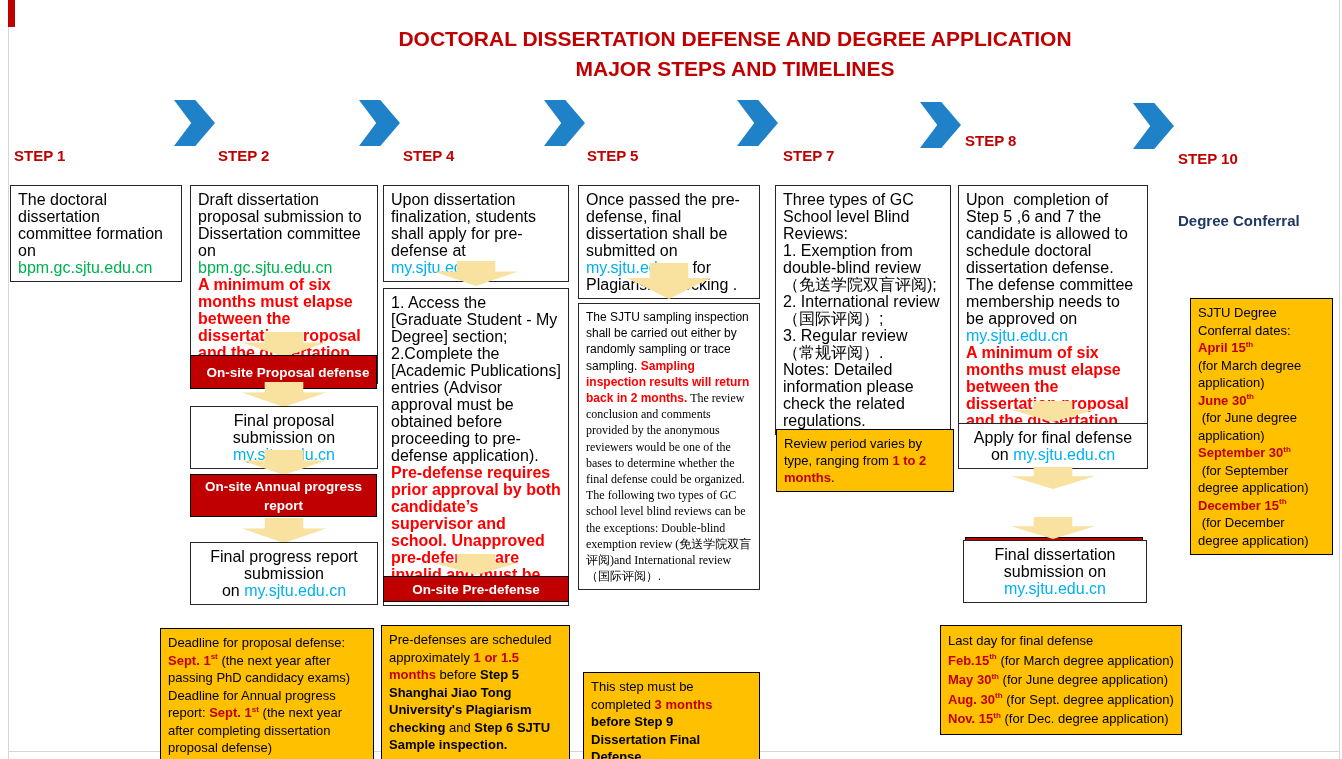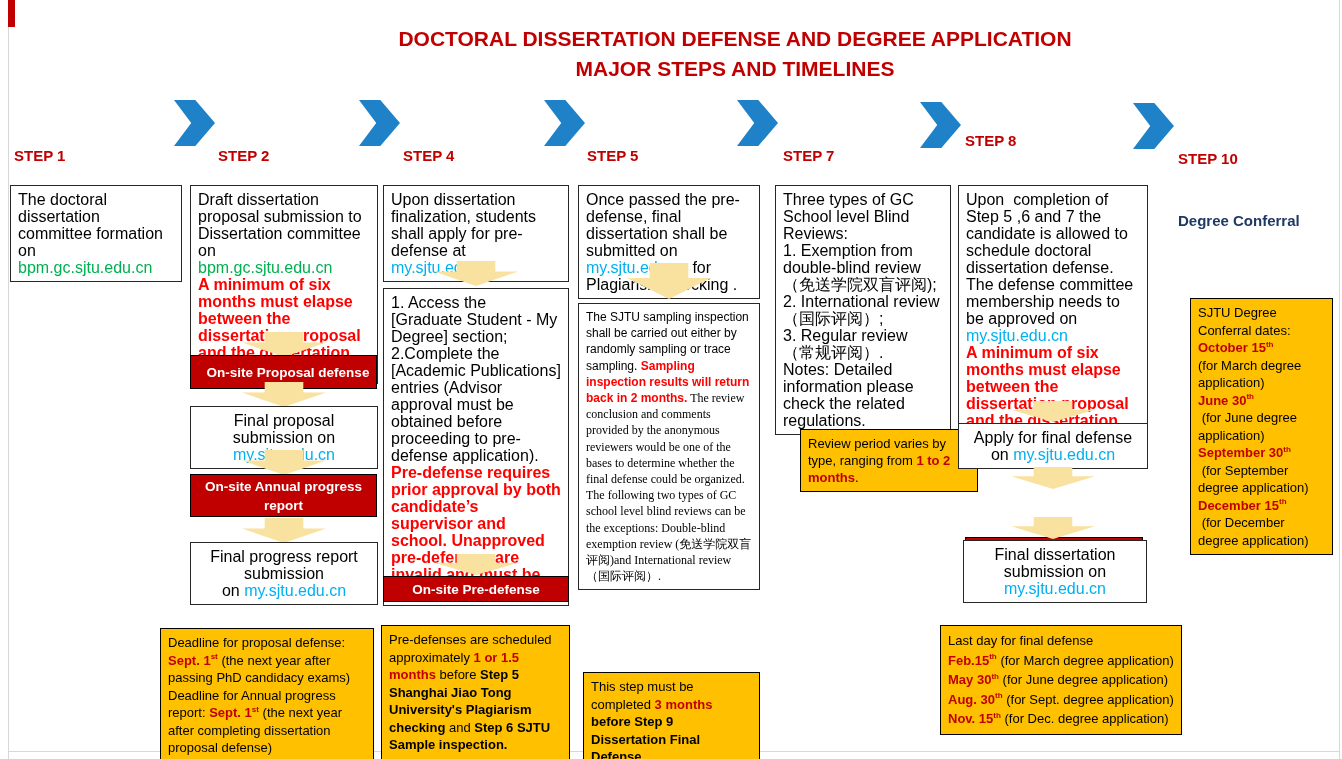--- a/index.html
+++ b/index.html
@@ -34,21 +34,21 @@
         font-size:13px;line-height:17.5px;white-space:pre-wrap;}
   
   .s-glink{color:#00B050;}
   .s-blink{color:#00B0F0;}
   .s-warn{color:#FF0000;font-weight:bold;}
   .s-red{color:#C00000;font-weight:bold;}
   .s-b{font-weight:bold;}
   .s-serif{font-family:"Liberation Serif",serif;}
   sup{font-size:0.62em;line-height:0;margin-top:8px;}
   #c4b2{font-size:12px;line-height:16.2px;}
-  #c5n{line-height:17px;margin-left:24px;}
+  #c5n{line-height:17px;}
   #c6n{line-height:19.5px;}
 </style>
 </head>
 <body>
 
 <div id="page">
 
   <div class="edge-v" style="left:8px;top:0;height:759px;"></div>
   <div class="edge-v" style="left:1339px;top:0;height:759px;"></div>
   <div class="edge-h" style="left:8px;top:751px;width:1331px;"></div>
@@ -157,21 +157,21 @@
   <div class="darr" style="left:1011px;top:517px;height:22px;"></div>
   <div class="wbox center" style="left:963px;top:540px;width:168px;"><span>Final dissertation submission on
 </span><span class="s-blink">my.sjtu.edu.cn</span></div>
   <div class="ybox" id="c6n" style="left:940px;top:625px;width:226px;"><span>Last day for final defense
 </span><span class="s-red">Feb.15</span><sup class="s-red">th</sup><span> (for March degree application)
 </span><span class="s-red">May 30</span><sup class="s-red">th</sup><span> (for June degree application)
 </span><span class="s-red">Aug. 30</span><sup class="s-red">th</sup><span> (for Sept. degree application)
 </span><span class="s-red">Nov. 15</span><sup class="s-red">th</sup><span> (for Dec. degree application)</span></div>
 
   <div class="ybox" style="left:1190px;top:298px;width:127px;"><span>SJTU Degree Conferral dates:
-</span><span class="s-red">October 15</span><sup class="s-red">th</sup><span>
+</span><span class="s-red">April 15</span><sup class="s-red">th</sup><span>
 (for March degree application)
 </span><span class="s-red">June 30</span><sup class="s-red">th</sup><span>
  (for June degree application)
 </span><span class="s-red">September 30</span><sup class="s-red">th</sup><span>
  (for September degree application)
 </span><span class="s-red">December 15</span><sup class="s-red">th</sup><span>
  (for December degree application)</span></div>
 
 </div>
 

